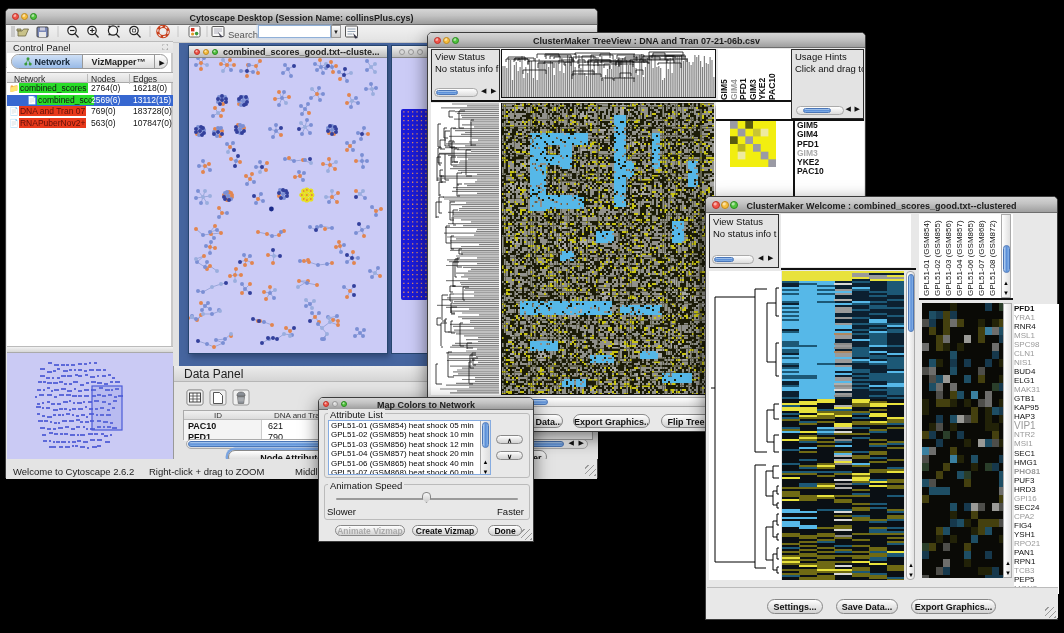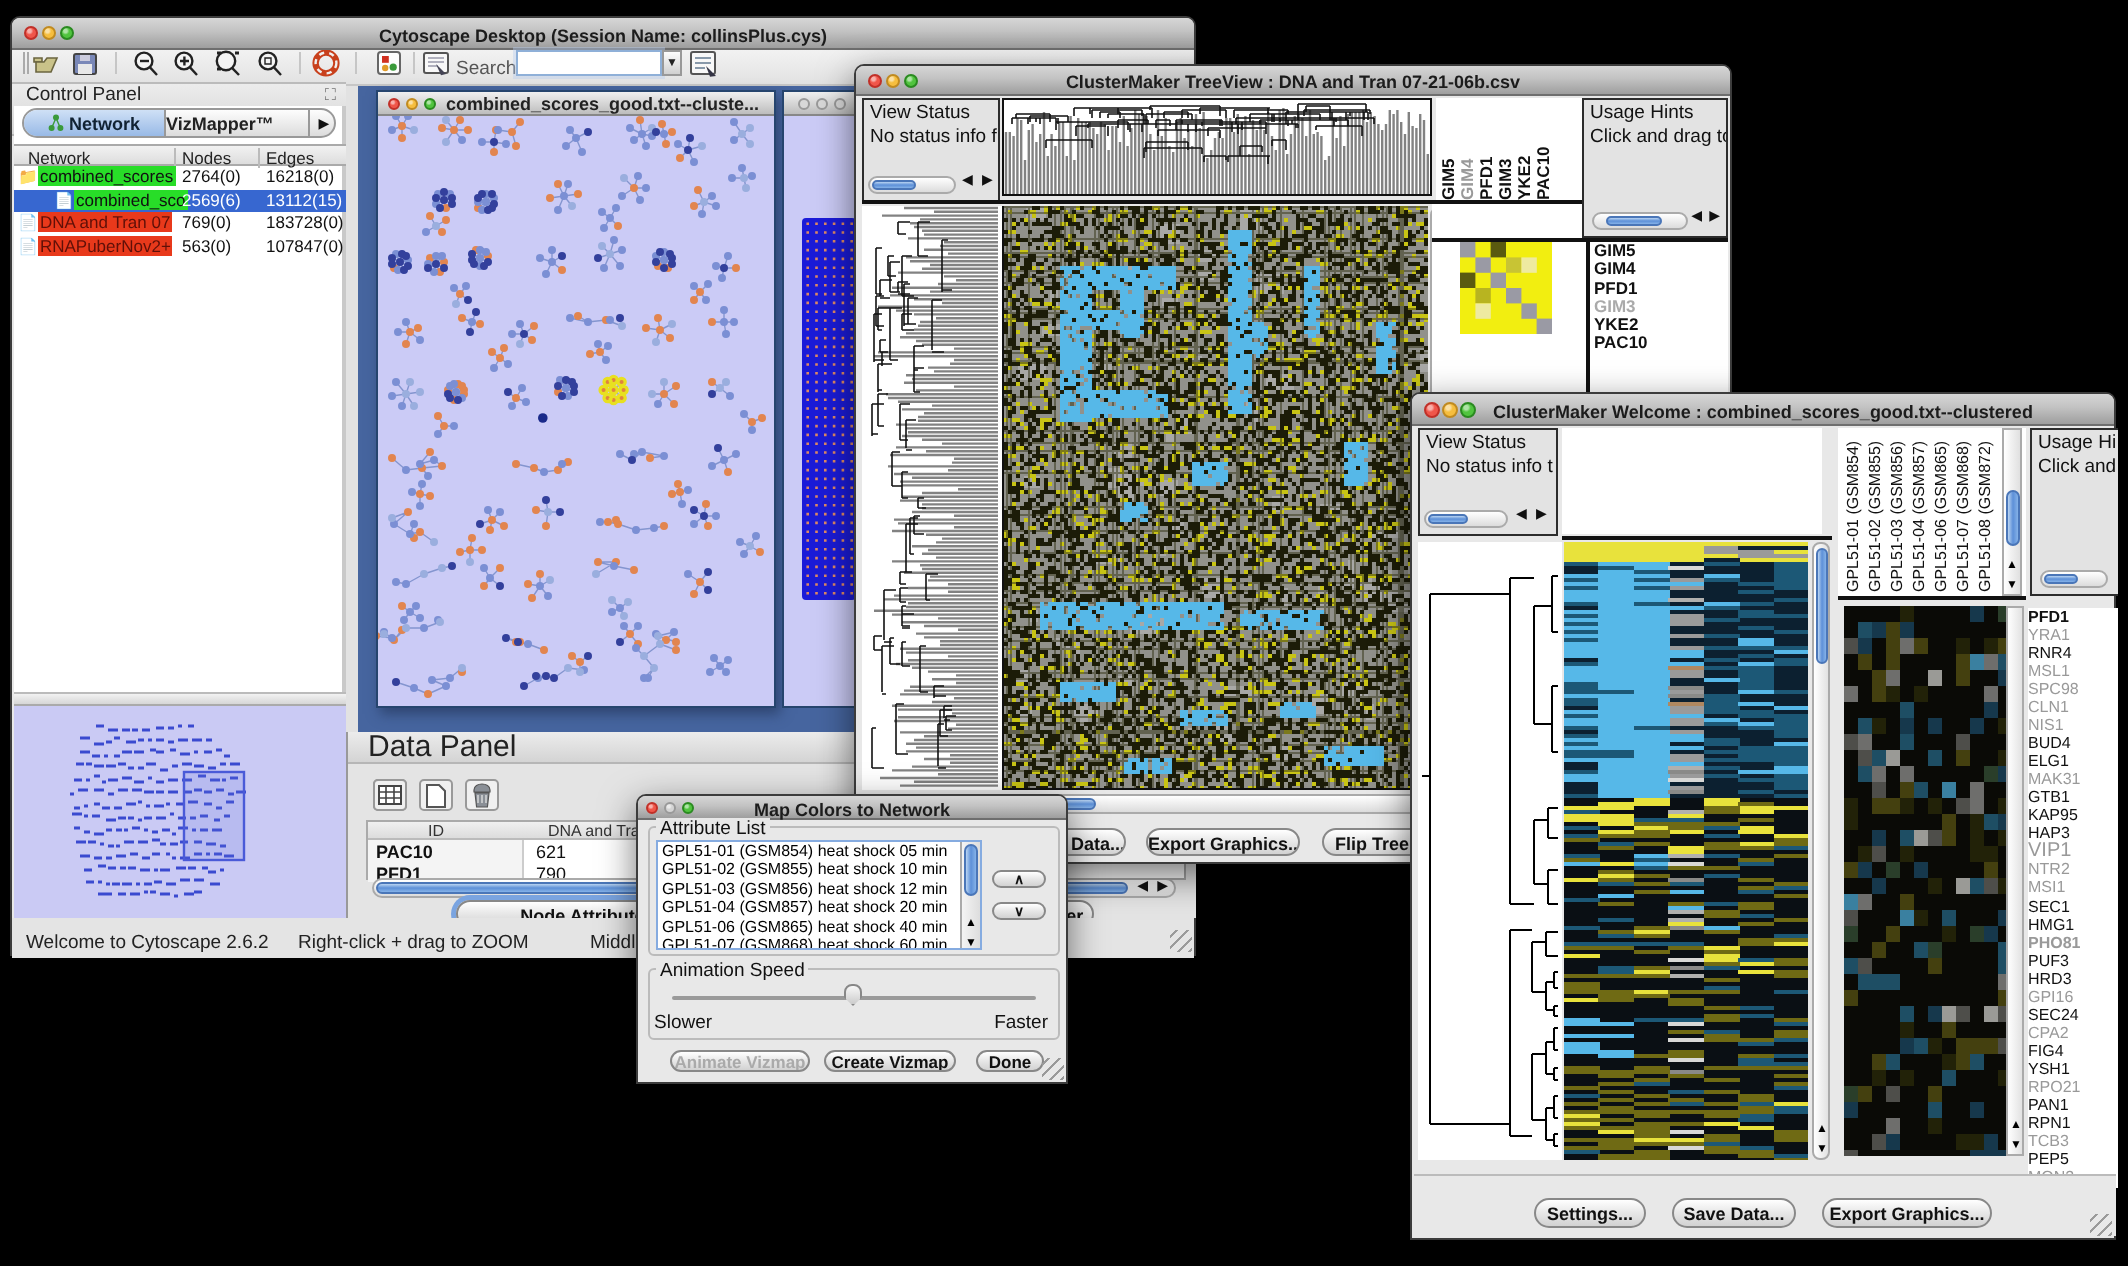--- a/index.html
+++ b/index.html
@@ -93,42 +93,42 @@
       </svg>
     </div>
     <div class="abs" style="left:1px;top:44px;width:166px;height:302px;background:#fff;border-right:2px solid #c9c9c9">
       <div class="abs" style="left:4px;top:1px;width:157px;height:15px;border:1px solid #999;border-radius:8px;background:linear-gradient(#fdfdfd,#dcdcdc);overflow:hidden">
         <div class="abs" style="left:0;top:0;width:71px;height:15px;background:linear-gradient(#cfe0f6,#90b4e4);border-right:1px solid #999;text-align:center;font-size:9px;font-weight:bold;line-height:15px;color:#123"><svg width="8" height="9" viewBox="0 0 8 9" style="position:static;display:inline-block;vertical-align:-1px">
             <circle cx="4" cy="1.8" r="1.5" fill="#3a9a3a"></circle>
             <circle cx="1.8" cy="7" r="1.5" fill="#3a9a3a"></circle>
             <circle cx="6.2" cy="7" r="1.5" fill="#3a9a3a"></circle>
             <path d="M4 2L1.8 7M4 2l2.2 5" stroke="#3a9a3a" stroke-width="0.7"></path>
           </svg> Network</div>
-        <div class="abs" style="left:71px;top:0;width:72px;height:15px;border-right:1px solid #999;font-size:9px;font-weight:bold;line-height:15px;color:#222">VizMapper™</div>
+        <div class="abs" style="left:71px;top:0;width:72px;height:15px;border-right:1px solid #999;text-align:center;font-size:9px;font-weight:bold;line-height:15px;color:#222">VizMapper™</div>
         <div class="abs" style="left:143px;top:0;width:14px;height:15px;text-align:center;font-size:7px;line-height:15px;color:#111">▶</div>
       </div>
       <div class="abs" style="left:0px;top:19px;width:166px;height:11px;background:linear-gradient(#f2f2f2,#ddd);border-top:1px solid #aaa;border-bottom:1px solid #aaa;font-size:8.5px;color:#222">
         <span class="abs" style="left:7px;top:1px">Network</span>
         <span class="abs" style="left:80px;top:1px;border-left:1px solid #bbb;padding-left:3px">Nodes</span>
         <span class="abs" style="left:122px;top:1px;border-left:1px solid #bbb;padding-left:3px">Edges</span>
       </div>
       <div class="abs" style="left:0;top:30px;width:166px;height:11.5px;color:#111;font-size:8.5px;line-height:11.5px;white-space:nowrap"><span style="margin-left:2px;font-size:8px"><span style="color:#6b86b4">📁</span></span><span style="background:#28dd28;color:#111;padding:0 1px">combined_scores</span><span class="abs" style="left:84px">2764(0)</span><span class="abs" style="left:126px">16218(0)</span></div>
       <div class="abs" style="left:0;top:41.5px;width:166px;height:11.5px;background:#3767d0;color:#fff;font-size:8.5px;line-height:11.5px;white-space:nowrap"><span style="margin-left:20px;font-size:8px"><span style="color:#eee">📄</span></span><span style="background:#28dd28;color:#111;padding:0 1px">combined_sco</span><span class="abs" style="left:84px">2569(6)</span><span class="abs" style="left:126px">13112(15)</span></div>
       <div class="abs" style="left:0;top:53.0px;width:166px;height:11.5px;color:#111;font-size:8.5px;line-height:11.5px;white-space:nowrap"><span style="margin-left:2px;font-size:8px"><span style="color:#99a">📄</span></span><span style="background:#e8391b;color:#601008;padding:0 1px">DNA and Tran 07</span><span class="abs" style="left:84px">769(0)</span><span class="abs" style="left:126px">183728(0)</span></div>
       <div class="abs" style="left:0;top:64.5px;width:166px;height:11.5px;color:#111;font-size:8.5px;line-height:11.5px;white-space:nowrap"><span style="margin-left:2px;font-size:8px"><span style="color:#99a">📄</span></span><span style="background:#e8391b;color:#601008;padding:0 1px">RNAPuberNov2+</span><span class="abs" style="left:84px">563(0)</span><span class="abs" style="left:126px">107847(0)</span></div>
     </div>
     <div class="abs" style="left:1px;top:337px;width:166px;height:7px;background:linear-gradient(#f2f2f2,#d6d6d6);border-top:1px solid #bbb;border-bottom:1px solid #aaa"></div>
     <div class="abs" style="left:1px;top:344px;width:166px;height:106px;background:#cacaf4">
       <svg style="left:0;top:4px" width="161" height="98" viewBox="0 0 161 98">
         <path d="M41 6h4M47 8h5M54 8h4M59 8h3M64 8h4M71 7h4M77 7h3M82 6h2M87 6h3M33 12h5M40 15h5M46 14h3M50 12h3M56 14h5M62 13h3M67 13h2M71 13h4M77 14h3M82 13h5M89 13h5M96 13h3M33 19h5M39 21h4M45 21h2M50 21h3M54 19h5M60 19h5M68 18h3M71 19h4M78 18h3M83 20h5M90 19h2M95 19h4M101 18h3M105 21h3M31 25h4M36 25h3M40 26h5M46 26h5M52 25h4M57 27h3M62 27h3M66 25h5M73 28h4M79 26h3M84 25h5M90 26h5M97 27h4M103 25h3M108 25h5M30 33h4M36 33h2M40 31h3M44 34h2M47 33h5M54 32h5M60 34h5M67 32h2M71 34h4M77 33h5M84 33h5M92 31h4M98 33h5M104 33h2M108 32h4M28 40h2M32 38h5M40 38h5M47 40h3M52 38h5M59 38h5M65 39h5M71 39h4M77 39h5M85 39h4M90 38h4M95 39h4M101 38h4M107 40h3M111 39h5M30 47h3M35 46h2M40 45h3M44 47h4M50 47h4M56 45h5M62 44h2M66 46h2M70 46h5M76 45h2M81 45h4M87 44h5M95 45h4M101 47h3M106 44h4M29 50h5M35 51h2M39 51h4M46 53h5M52 52h4M57 52h3M62 53h2M65 52h4M71 52h5M78 50h2M82 52h4M88 52h3M93 51h4M100 53h3M105 51h3M30 57h3M35 59h3M40 60h5M46 58h3M51 58h3M55 58h2M59 57h4M65 58h2M69 59h3M74 58h4M79 60h2M82 57h5M89 58h2M93 58h4M99 58h5M31 64h5M37 64h4M43 65h2M47 66h3M51 66h2M55 64h5M62 64h5M69 63h4M73 65h3M78 65h4M83 64h4M90 64h4M96 65h5M103 66h3M33 71h5M40 72h4M46 72h3M51 71h5M58 70h4M64 72h4M69 70h4M76 70h2M79 72h2M83 72h5M90 70h4M96 70h2M100 70h4M105 71h5M35 78h4M42 76h4M47 77h4M53 77h3M57 77h4M63 78h5M70 78h2M73 78h5M81 77h5M87 77h4M94 77h3M97 79h4M103 78h2M36 84h4M42 84h2M46 85h2M49 85h4M54 85h5M61 85h2M65 85h4M70 84h4M76 85h5M83 83h5M90 83h5M98 85h5M42 90h2M44 90h5M52 90h4M58 90h5M65 89h2M68 89h3M73 90h5M80 91h2M85 90h5M90 89h4" stroke="#3a4ad0" stroke-width="1.6" fill="none"></path>
         <rect x="85" y="29" width="30" height="44" fill="#6a7ae02e" stroke="#4a5ad8" stroke-width="1.2"></rect>
       </svg>
     </div>
     <div class="abs" style="left:167px;top:357px;width:425px;height:93px;background:#e4e4e4;border-left:1px solid #999">
-      <div class="abs" style="left:0;top:0;width:100%;height:16px;background:linear-gradient(#ececec,#d4d4d4);border-bottom:1px solid #b6b6b6;font-size:15px;color:#222;line-height:16px"><span style="margin-left:10px">Data Panel</span></div>
+      <div class="abs" style="left:0;top:0;width:100%;height:16px;background:linear-gradient(#ececec,#d4d4d4);border-bottom:1px solid #b6b6b6;font-size:12px;color:#222;line-height:16px"><span style="margin-left:10px">Data Panel</span></div>
       <svg style="left:12px;top:22px" width="80" height="20" viewBox="0 0 80 20">
 <rect x="1" y="2" width="16" height="15" rx="2" fill="linear-gradient(#fff,#ddd)" fill-opacity="0" stroke="#999"></rect>
         <rect x="1" y="2" width="16" height="15" rx="2" fill="#f0f0f0" stroke="#999"></rect>
 <rect x="3.5" y="5" width="11" height="9" fill="#fff" stroke="#444"></rect>
         <path d="M3.5 8h11M3.5 11h11M7 5v9M11 5v9" stroke="#444" stroke-width="0.8"></path>
 <rect x="24" y="2" width="16" height="15" rx="2" fill="#f0f0f0" stroke="#999"></rect>
         <path d="M27.5 4.5h6l3 3v8h-9z" fill="#fff" stroke="#555"></path>
 <rect x="47" y="2" width="16" height="15" rx="2" fill="#f0f0f0" stroke="#999"></rect>
         <path d="M51 7c0-4 8-4 8 0v1h-8z M51.5 8.5l0.8 7h5.4l0.8-7z" fill="#8a8f96" stroke="#555" stroke-width="0.6"></path>
         <path d="M53 9.5v4M55 9.5v4M57 9.5v4" stroke="#ddd" stroke-width="0.7"></path>
@@ -278,26 +278,20 @@
       <text transform="translate(32 82) rotate(-90)" font-size="8" fill="#111" font-family="Liberation Sans">GPL51-03 (GSM856)</text>
       <text transform="translate(43 82) rotate(-90)" font-size="8" fill="#111" font-family="Liberation Sans">GPL51-04 (GSM857)</text>
       <text transform="translate(54 82) rotate(-90)" font-size="8" fill="#111" font-family="Liberation Sans">GPL51-06 (GSM865)</text>
       <text transform="translate(65 82) rotate(-90)" font-size="8" fill="#111" font-family="Liberation Sans">GPL51-07 (GSM868)</text>
       <text transform="translate(76 82) rotate(-90)" font-size="8" fill="#111" font-family="Liberation Sans">GPL51-08 (GSM872)</text>
     </svg>
     <div class="abs" style="left:295px;top:17px;width:10px;height:84px;background:linear-gradient(90deg,#fff,#e0e0e0);border:1px solid #aaa">
       <div class="abs" style="left:0.5px;top:30px;width:7px;height:28px;background:linear-gradient(90deg,#b9d4f2,#5d90d8 50%,#85b2e8);border:1px solid #4a76b8;border-radius:4px"></div>
       <div class="abs" style="left:1px;bottom:11px;font-size:6px">▲</div>
       <div class="abs" style="left:1px;bottom:1px;font-size:6px">▼</div>
-    </div>
-    <div class="panel" style="left:309px;top:17px;width:44px;height:84px;border-right:none;overflow:hidden">
-      <div style="margin:1px 0 0 3px;white-space:nowrap">Usage Hi<br>Click and</div>
-      <div class="sbh" style="left:4px;bottom:3px;width:34px;height:9px">
-        <div class="sbthumb" style="left:1px;width:17px"></div>
-      </div>
     </div>
     <div class="abs" style="left:3px;top:74px;width:72px;height:309px;background:#fff">
       <svg style="left:0;top:0" width="70" height="309" viewBox="0 0 70 309">
         <path d="M2 117H6M6 26V291M6 26H46M6 291H46M46 18V181M46 18H58M46 181H58M58 32V91M58 32H67M58 91H67M67 17V45M67 17H69M67 45H69M69 17H70M69 45H70M67 72V105M67 72H69M67 105H69M69 72H70M69 105H70M58 139V171M58 139H65M58 171H65M65 133V148M65 133H68M65 148H68M68 133H70M68 148H70M65 164V181M65 164H68M65 181H68M68 164H70M68 181H70M46 194V297M46 194H57M46 297H57M57 200V225M57 200H64M57 225H64M64 195V207M64 195H68M64 207H68M68 195H70M68 207H70M64 220V234M64 220H68M64 234H68M68 215V223M68 215H70M68 223H70M70 215H70M70 223H70M68 232V237M68 232H70M68 237H70M70 232H70M70 237H70M57 256V289M57 256H64M57 289H64M64 250V266M64 250H68M64 266H68M68 243V254M68 243H70M68 254H70M70 243H70M70 254H70M68 263V269M68 263H70M68 269H70M70 263H70M70 269H70M64 283V299M64 283H68M64 299H68M68 277V288M68 277H70M68 288H70M70 277H70M70 288H70M68 296V302M68 296H70M68 302H70M70 296H70M70 302H70" stroke="#000" stroke-width="1" fill="none"></path>
       </svg>
     </div>
     <div class="abs" style="left:76px;top:74px;width:122px;height:309px;background:#0a0f14;overflow:hidden">
       <svg style="left:0;top:0" width="122" height="309" viewBox="0 0 122 309">
         <path d="M0 0h18v2h-18zM17 0h18v2h-18zM35 0h18v2h-18zM52 0h18v2h-18zM70 0h18v2h-18zM87 0h18v2h-18zM105 0h18v2h-18zM0 2h18v2h-18zM17 2h18v2h-18zM35 2h18v2h-18zM52 2h18v2h-18zM0 4h18v2h-18zM17 4h18v2h-18zM35 4h18v2h-18zM52 4h18v2h-18zM105 4h18v2h-18zM0 6h18v2h-18zM17 6h18v2h-18zM35 6h18v2h-18zM52 6h18v2h-18zM70 6h18v2h-18zM0 8h18v2h-18zM17 8h18v2h-18zM35 8h18v2h-18zM52 8h18v2h-18zM87 8h18v2h-18zM105 8h18v2h-18zM35 128h18v2h-18zM70 128h18v2h-18zM17 130h18v2h-18zM35 130h18v2h-18zM70 130h18v2h-18zM0 132h18v2h-18zM17 132h18v2h-18zM87 132h18v2h-18zM105 132h18v2h-18zM87 134h18v2h-18zM0 136h18v2h-18zM17 136h18v2h-18zM52 136h18v2h-18zM0 138h18v2h-18zM17 138h18v2h-18zM17 140h18v2h-18zM35 142h18v2h-18zM87 142h18v2h-18zM17 144h18v2h-18zM52 144h18v2h-18zM87 144h18v2h-18zM105 146h18v2h-18zM87 150h18v2h-18zM52 152h18v2h-18zM52 154h18v2h-18zM17 160h18v2h-18zM17 166h18v2h-18zM0 168h18v2h-18zM52 190h18v2h-18zM35 194h18v2h-18zM105 200h18v2h-18zM70 202h18v2h-18zM0 206h18v2h-18zM70 206h18v2h-18zM70 208h18v2h-18zM87 210h18v2h-18zM35 214h18v2h-18zM87 214h18v2h-18zM35 224h18v2h-18zM0 228h18v2h-18zM105 280h18v2h-18zM0 286h18v2h-18zM0 290h18v2h-18zM70 290h18v2h-18zM87 292h18v2h-18zM17 294h18v2h-18zM35 298h18v2h-18zM52 298h18v2h-18z" fill="#e8e23c"></path>
         <path d="M70 2h18v2h-18zM70 4h18v2h-18zM87 4h18v2h-18zM87 6h18v2h-18zM105 6h18v2h-18zM52 18h18v2h-18zM52 22h18v2h-18zM52 36h18v2h-18zM52 38h18v2h-18zM52 40h18v2h-18zM52 46h18v2h-18zM52 52h18v2h-18zM52 64h18v2h-18zM52 66h18v2h-18zM52 74h18v2h-18zM52 82h18v2h-18zM52 84h18v2h-18zM52 88h18v2h-18zM52 90h18v2h-18zM52 94h18v2h-18zM52 106h18v2h-18zM52 108h18v2h-18zM52 116h18v2h-18zM52 122h18v2h-18z" fill="#9a9a9a"></path>

